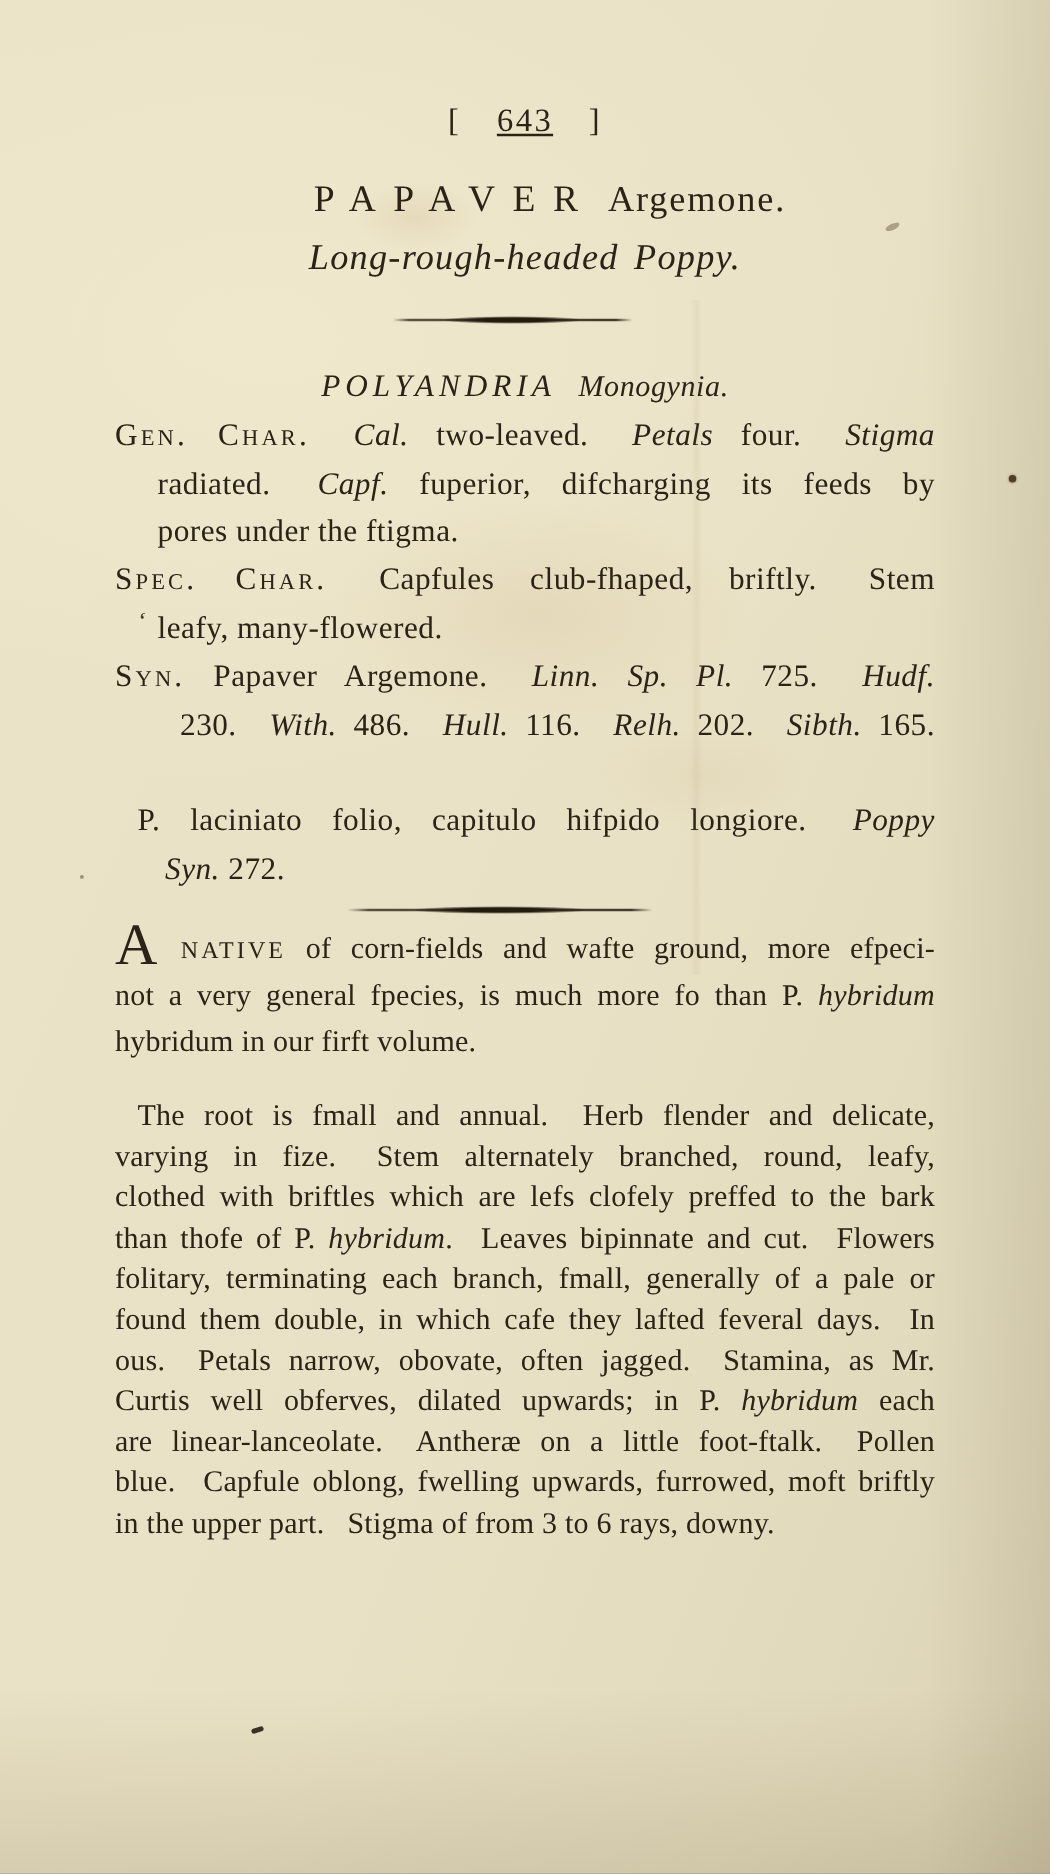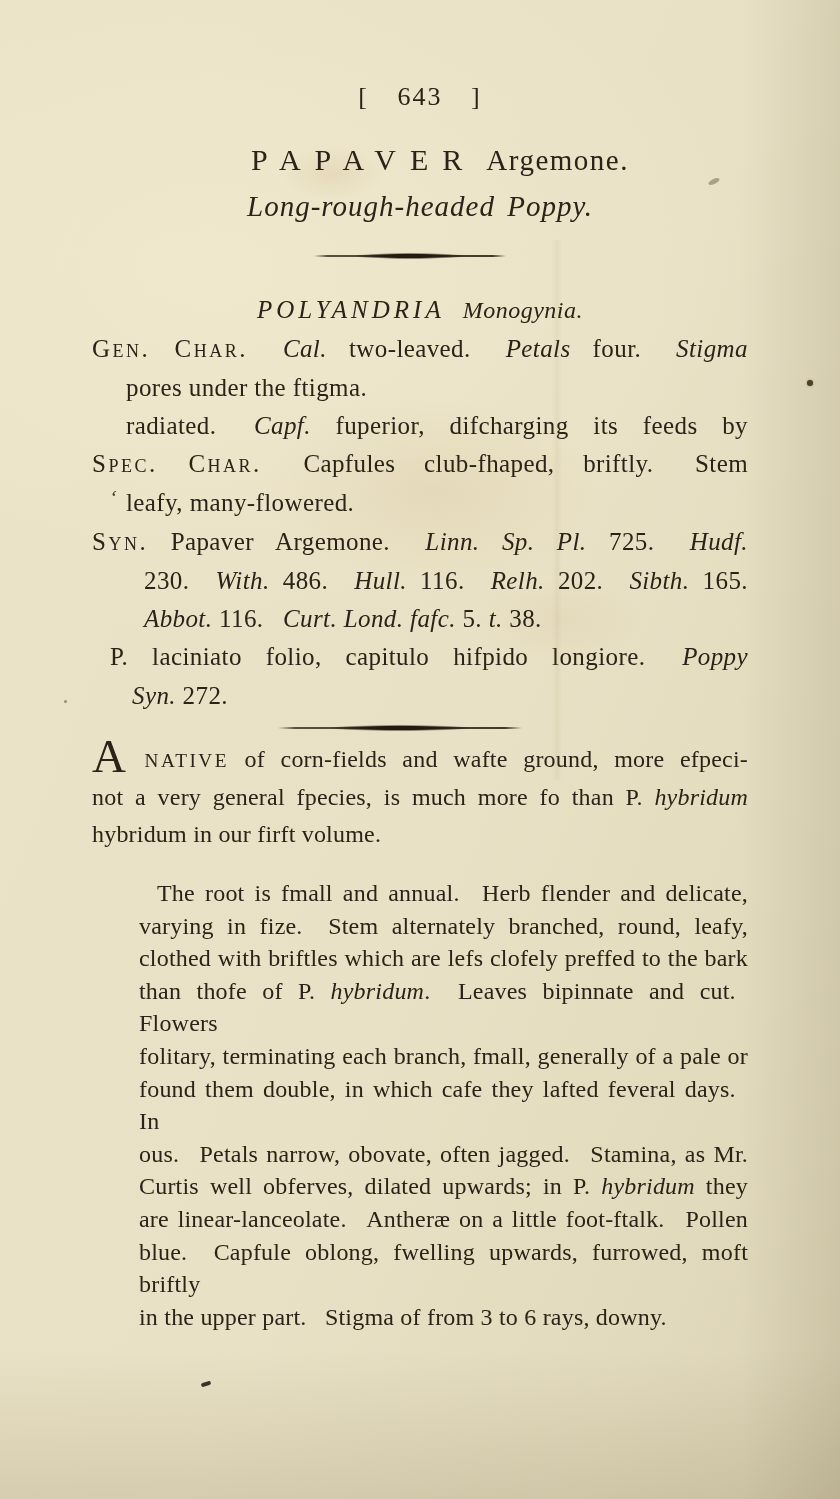--- a/index.html
+++ b/index.html
@@ -15,21 +15,21 @@
       radial-gradient(ellipse 70px 38px at 332px 174px, rgba(170,130,70,0.12), rgba(170,130,70,0) 72%),
       radial-gradient(ellipse 120px 60px at 560px 620px, rgba(160,125,65,0.07), rgba(160,125,65,0) 70%),
       linear-gradient(to bottom, rgba(0,0,0,0) 90%, rgba(110,96,62,0.16) 100%),
       linear-gradient(to right, rgba(0,0,0,0) 88%, rgba(110,100,70,0.14) 100%),
       radial-gradient(ellipse 900px 600px at 25% 18%, #efe8cd, rgba(239,232,205,0) 60%),
       linear-gradient(112deg, #ebe3c8 0%, #e9e1c5 55%, #e2dabc 82%, #d9d1b2 100%);
   }
   
   .cline{position:absolute;left:0;width:840px;text-align:center;white-space:nowrap;}
   #page-number{top:82px;font-size:26px;letter-spacing:2px;}
-  #page-number .num{margin:0 20px;}
+  #page-number .num{margin:0 20px;text-decoration:underline;}
   #title-line{top:143px;}
   #title-genus{font-size:30px;letter-spacing:14px;margin-right:-14px;margin-left:40px;}
   #title-species{font-size:29px;letter-spacing:1.5px;margin-left:20px;}
   #subtitle-line{top:190px;font-style:italic;font-size:29px;letter-spacing:1px;word-spacing:4px;}
   #class-line{top:296px;font-style:italic;}
   #class-class{font-size:25px;letter-spacing:4px;}
   #class-order{font-size:24px;margin-left:14px;letter-spacing:0.5px;}
 
   
   .rule{position:absolute;height:6px;}
@@ -49,21 +49,21 @@
   .ind3{padding-left:40px;}
   .fi{padding-left:18px;}
   #b-gen,#b-spec,#b-syn,#b-plac{font-size:25px;}
   #b-gen .line,#b-spec .line,#b-syn .line,#b-plac .line{line-height:38.6px;letter-spacing:0.4px;}
   #b-gen{top:330px;}
   #b-spec{top:445px;}
   #b-syn{top:523px;}
   #b-plac{top:638px;}
   #b-para1,#b-para2{font-size:24px;}
   #b-para1 .line{line-height:36.4px;letter-spacing:0.2px;}
-  #b-para2 .line{line-height:32.6px;letter-spacing:0.2px;margin-left:47px;}
+  #b-para2 .line{line-height:32.6px;letter-spacing:0.2px;}
   #b-para1{top:741px;}
   #b-para2{top:877px;}
 
   .it{font-style:italic;}
   .sc{font-variant:small-caps;letter-spacing:2.5px;}
   .sc2{font-size:0.8em;letter-spacing:2.5px;}
   .dc{font-size:47px;line-height:0;vertical-align:-5px;letter-spacing:3px;}
 
   
   .speck{position:absolute;border-radius:50%;}
@@ -97,31 +97,30 @@
     <div class="swell"></div>
   </div>
 
   <div class="cline" id="class-line">
     <span id="class-class">POLYANDRIA</span>
     <span id="class-order">Monogynia.</span>
   </div>
 
   <div class="block" id="b-gen">
       <div class="line"><span class="sc">Gen. Char.</span><span>  </span><span class="it">Cal.</span><span> two-leaved.  </span><span class="it">Petals</span><span> four.  </span><span class="it">Stigma</span></div>
+      <div class="line ind1"><span>radiated.  </span><span class="it">Capf.</span><span> fuperior, difcharging its feeds by</span></div>
       <div class="line ind1 last"><span>pores under the ftigma.</span></div>
-      <div class="line ind1"><span>radiated.  </span><span class="it">Capf.</span><span> fuperior, difcharging its feeds by</span></div>
     </div>
   <div class="block" id="b-spec">
       <div class="line"><span class="sc">Spec. Char.</span><span>  Capfules club-fhaped, briftly.  Stem</span></div>
       <div class="line ind1 last"><span>leafy, many-flowered.</span></div>
     </div>
   <div class="block" id="b-syn">
       <div class="line"><span class="sc">Syn.</span><span> Papaver Argemone.  </span><span class="it">Linn. Sp. Pl.</span><span> 725.  </span><span class="it">Hudf.</span></div>
       <div class="line ind2"><span>230.  </span><span class="it">With.</span><span> 486.  </span><span class="it">Hull.</span><span> 116.  </span><span class="it">Relh.</span><span> 202.  </span><span class="it">Sibth.</span><span> 165.</span></div>
-      <div class="line ind2 last"><span class="it">Abbot.</span><span> 116.  </span><span class="it">Curt. Lond. fafc.</span><span> 5. </span><span class="it">t.</span><span> 38.</span></div>
     </div>
   <div class="block" id="b-plac">
       <div class="line fi"><span>P. laciniato folio, capitulo hifpido longiore.  </span><span class="it">Poppy</span></div>
       <div class="line ind3 last"><span class="it">Syn.</span><span> 272.</span></div>
     </div>
 
   <div class="rule" id="rule-2">
     <div class="bar"></div>
     <div class="swell"></div>
   </div>
@@ -132,21 +131,21 @@
       <div class="line last"><span>hybridum in our firft volume.</span></div>
     </div>
   <div class="block" id="b-para2">
       <div class="line fi"><span>The root is fmall and annual.  Herb flender and delicate,</span></div>
       <div class="line"><span>varying in fize.  Stem alternately branched, round, leafy,</span></div>
       <div class="line"><span>clothed with briftles which are lefs clofely preffed to the bark</span></div>
       <div class="line"><span>than thofe of </span><span>P. </span><span class="it">hybridum</span><span>.  Leaves bipinnate and cut.  Flowers</span></div>
       <div class="line"><span>folitary, terminating each branch, fmall, generally of a pale or</span></div>
       <div class="line"><span>found them double, in which cafe they lafted feveral days.  In</span></div>
       <div class="line"><span>ous.  Petals narrow, obovate, often jagged.  Stamina, as Mr.</span></div>
-      <div class="line"><span>Curtis well obferves, dilated upwards; in </span><span>P. </span><span class="it">hybridum</span><span> they</span></div>
+      <div class="line"><span>Curtis well obferves, dilated upwards; in </span><span>P. </span><span class="it">hybridum</span><span> each</span></div>
       <div class="line"><span>are linear-lanceolate.  Antheræ on a little foot-ftalk.  Pollen</span></div>
       <div class="line"><span>blue.  Capfule oblong, fwelling upwards, furrowed, moft briftly</span></div>
       <div class="line last"><span>in the upper part.  Stigma of from 3 to 6 rays, downy.</span></div>
     </div>
 
   <div class="crease"></div>
   <div class="speck" id="speck-right"></div>
   <div class="speck" id="speck-bottom"></div>
   <div class="speck" id="smudge-top"></div>
   <div class="speck" id="dot-small"></div>

